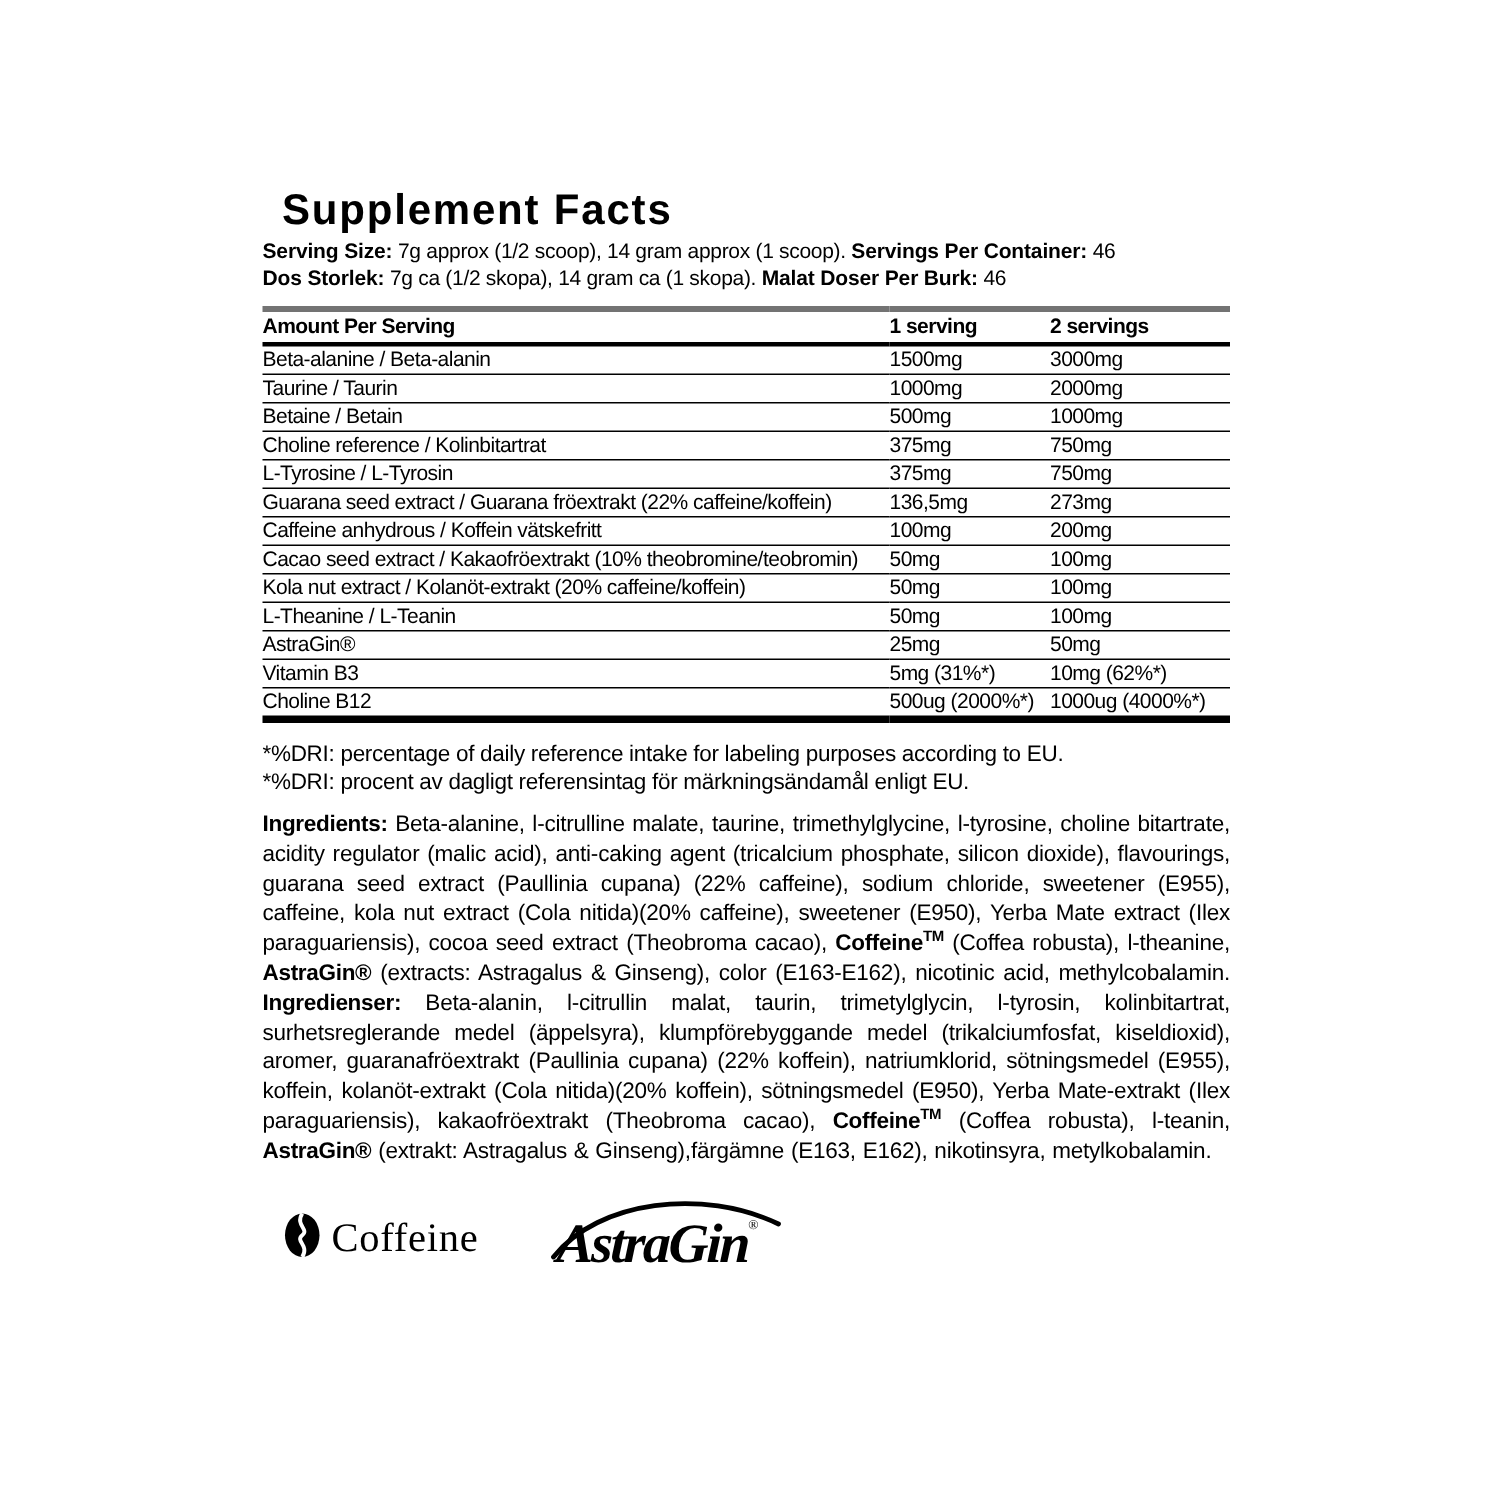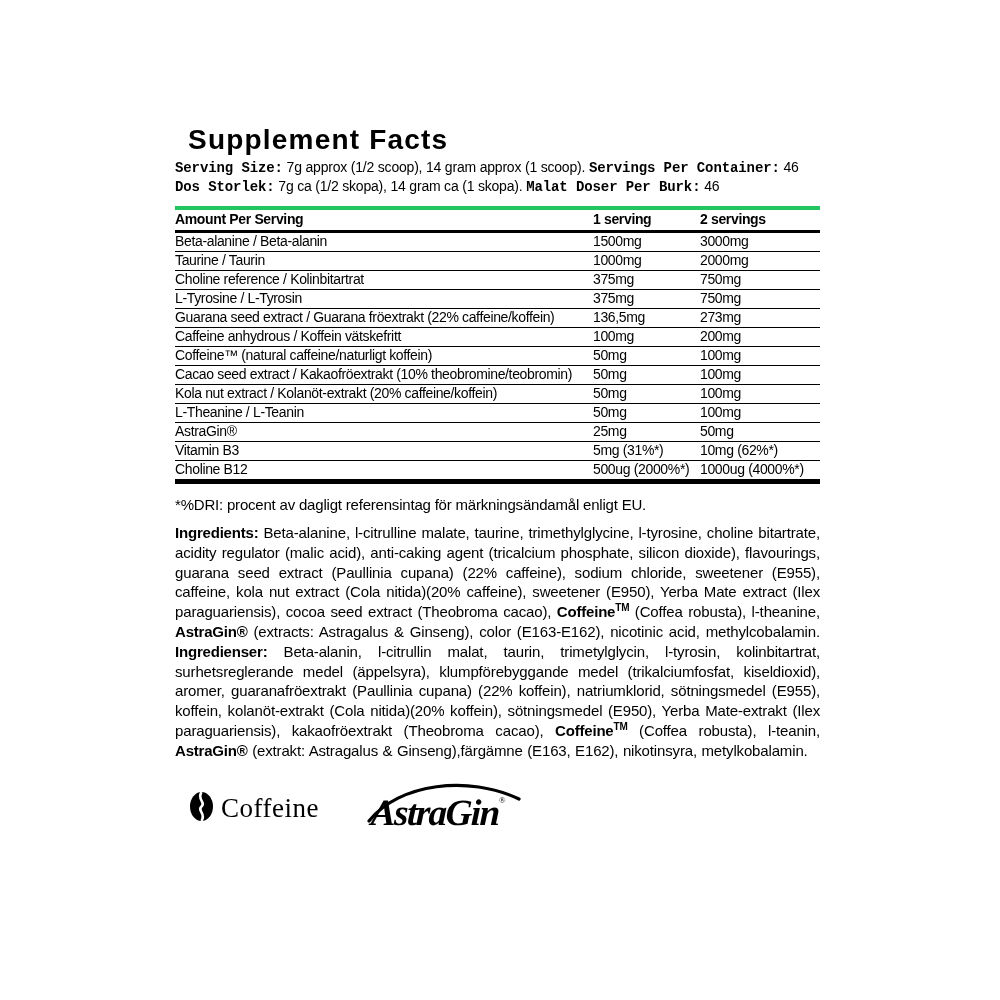--- a/index.html
+++ b/index.html
@@ -26,25 +26,25 @@
     margin: 0 0 4px 13px;
     transform: scaleY(1.02);
     transform-origin: left top;
   }
   .serving-line {
     font-size: 14px;
     line-height: 18px;
     letter-spacing: -0.2px;
     white-space: nowrap;
   }
-  .serving-line b { letter-spacing: -0.1px; font-family: Liberation Mono, monospace; }
+  .serving-line b { letter-spacing: -0.1px; }
   table.facts {
     width: 100%;
     border-collapse: collapse;
-    border-top: 4px solid #22c55e;
+    border-top: 4px solid #737373;
     border-bottom: 5px solid #000;
     margin-top: 10px;
     table-layout: fixed;
   }
   table.facts th, table.facts td {
     font-size: 14px;
     letter-spacing: -0.35px;
     text-align: left;
     padding: 1px 0 2px 0;
     line-height: 15px;
@@ -145,45 +145,45 @@
           <td>Beta-alanine / Beta-alanin</td>
           <td>1500mg</td>
           <td>3000mg</td>
         </tr>
         <tr>
           <td>Taurine / Taurin</td>
           <td>1000mg</td>
           <td>2000mg</td>
         </tr>
         <tr>
+          <td>Betaine / Betain</td>
+          <td>500mg</td>
+          <td>1000mg</td>
+        </tr>
+        <tr>
           <td>Choline reference / Kolinbitartrat</td>
           <td>375mg</td>
           <td>750mg</td>
         </tr>
         <tr>
           <td>L-Tyrosine / L-Tyrosin</td>
           <td>375mg</td>
           <td>750mg</td>
         </tr>
         <tr>
           <td>Guarana seed extract / Guarana fröextrakt (22% caffeine/koffein)</td>
           <td>136,5mg</td>
           <td>273mg</td>
         </tr>
         <tr>
           <td>Caffeine anhydrous / Koffein vätskefritt</td>
           <td>100mg</td>
           <td>200mg</td>
         </tr>
         <tr>
-          <td>Coffeine™ (natural caffeine/naturligt koffein)</td>
-          <td>50mg</td>
-          <td>100mg</td>
-        </tr>
-        <tr>
           <td>Cacao seed extract / Kakaofröextrakt (10% theobromine/teobromin)</td>
           <td>50mg</td>
           <td>100mg</td>
         </tr>
         <tr>
           <td>Kola nut extract / Kolanöt-extrakt (20% caffeine/koffein)</td>
           <td>50mg</td>
           <td>100mg</td>
         </tr>
         <tr>
@@ -203,20 +203,21 @@
         </tr>
         <tr>
           <td>Choline B12</td>
           <td>500ug (2000%*)</td>
           <td>1000ug (4000%*)</td>
         </tr>
       </tbody>
   </table>
 
   <div class="footnotes">
+    <div class="footnote">*%DRI: percentage of daily reference intake for labeling purposes according to EU.</div>
     <div class="footnote">*%DRI: procent av dagligt referensintag för märkningsändamål enligt EU.</div>
   </div>
 
   <div class="ingredients"><b>Ingredients:</b><span> Beta-alanine, l-citrulline malate, taurine, trimethylglycine, l-tyrosine, choline bitartrate, acidity regulator (malic acid), anti-caking agent (tricalcium phosphate, silicon dioxide), flavourings, guarana seed extract (Paullinia cupana) (22% caffeine), sodium chloride, sweetener (E955), caffeine, kola nut extract (Cola nitida)(20% caffeine), sweetener (E950), Yerba Mate extract (Ilex paraguariensis), cocoa seed extract (Theobroma cacao), </span><b>Coffeine</b><b><sup>TM</sup></b><span> (Coffea robusta), l-theanine, </span><b>AstraGin®</b><span> (extracts: Astragalus &amp; Ginseng), color (E163-E162), nicotinic acid, methylcobalamin. </span><b>Ingredienser:</b><span> Beta-alanin, l-citrullin malat, taurin, trimetylglycin, l-tyrosin, kolinbitartrat, surhetsreglerande medel (äppelsyra), klumpförebyggande medel (trikalciumfosfat, kiseldioxid), aromer, guaranafröextrakt (Paullinia cupana) (22% koffein), natriumklorid, sötningsmedel (E955), koffein, kolanöt-extrakt (Cola nitida)(20% koffein), sötningsmedel (E950), Yerba Mate-extrakt (Ilex paraguariensis), kakaofröextrakt (Theobroma cacao), </span><b>Coffeine</b><b><sup>TM</sup></b><span> (Coffea robusta), l-teanin, </span><b>AstraGin®</b><span> (extrakt: Astragalus &amp; Ginseng),färgämne (E163, E162), nikotinsyra, metylkobalamin.</span></div>
 
   <div class="logos">
     <div class="coffeine-logo">
       <span>
         <svg width="25" height="31" viewBox="0 0 25 31">
           <ellipse cx="12.5" cy="15.5" rx="11.5" ry="14.5" fill="#000"></ellipse>

